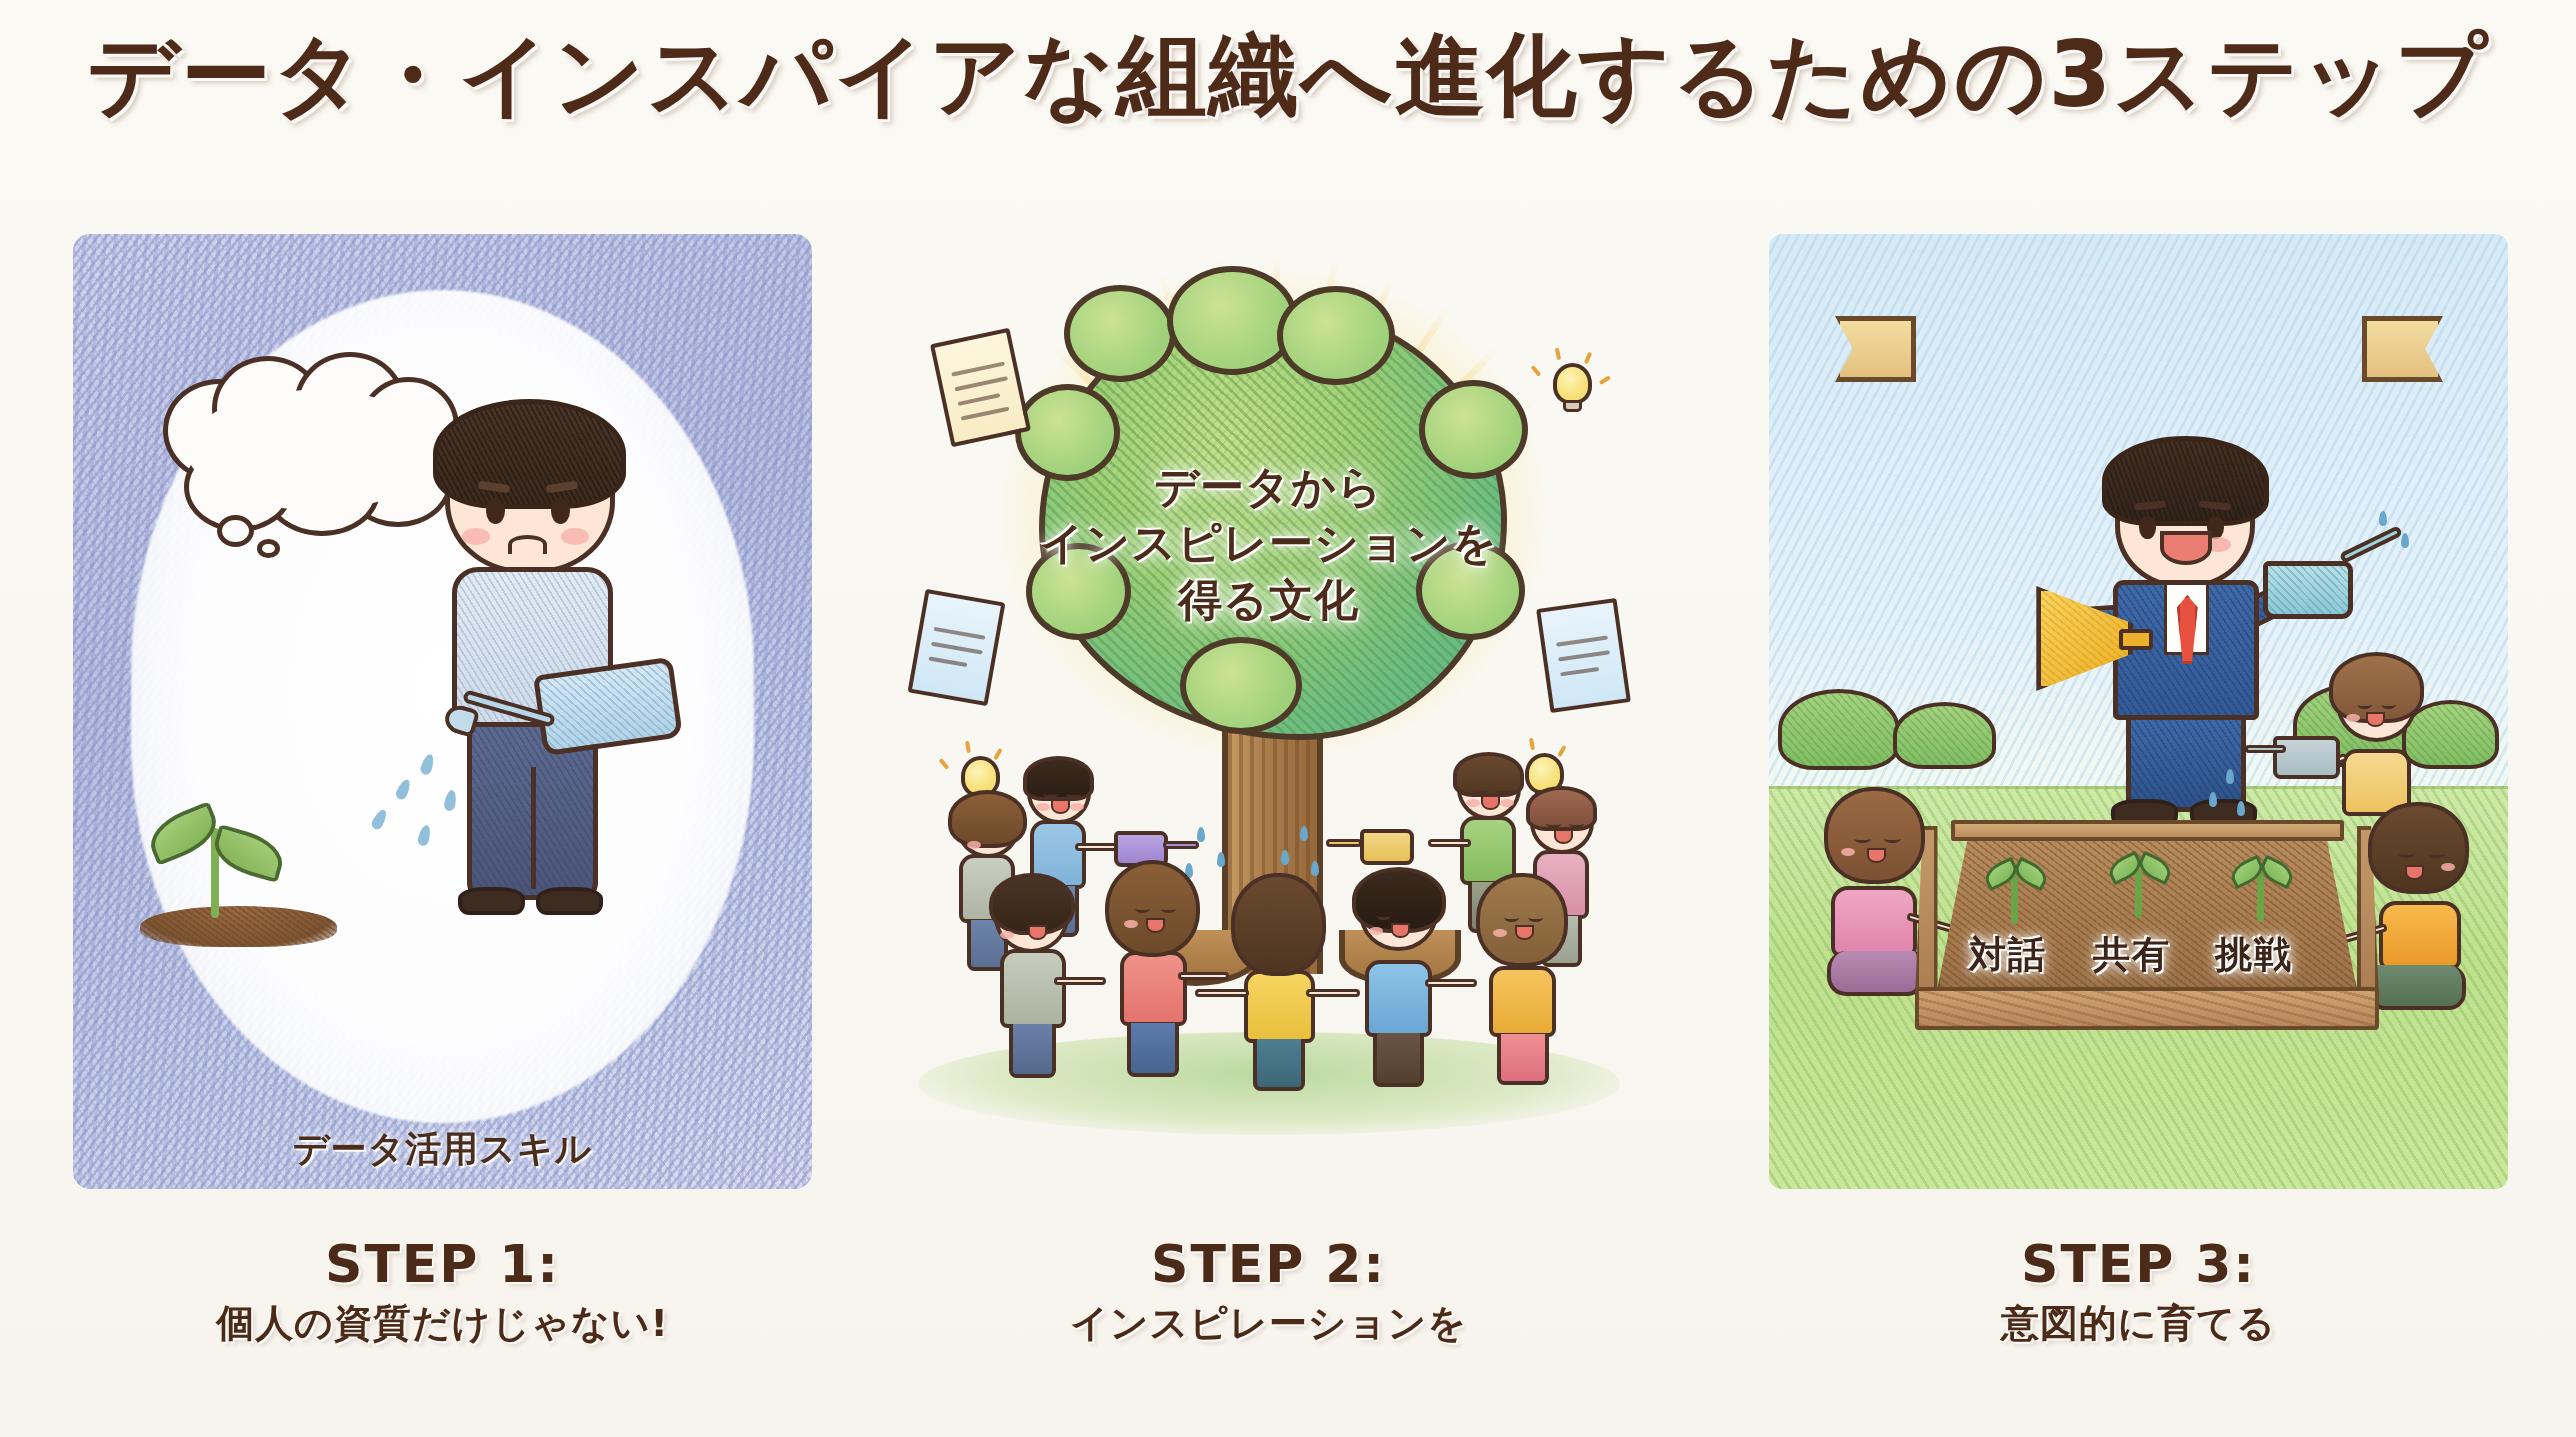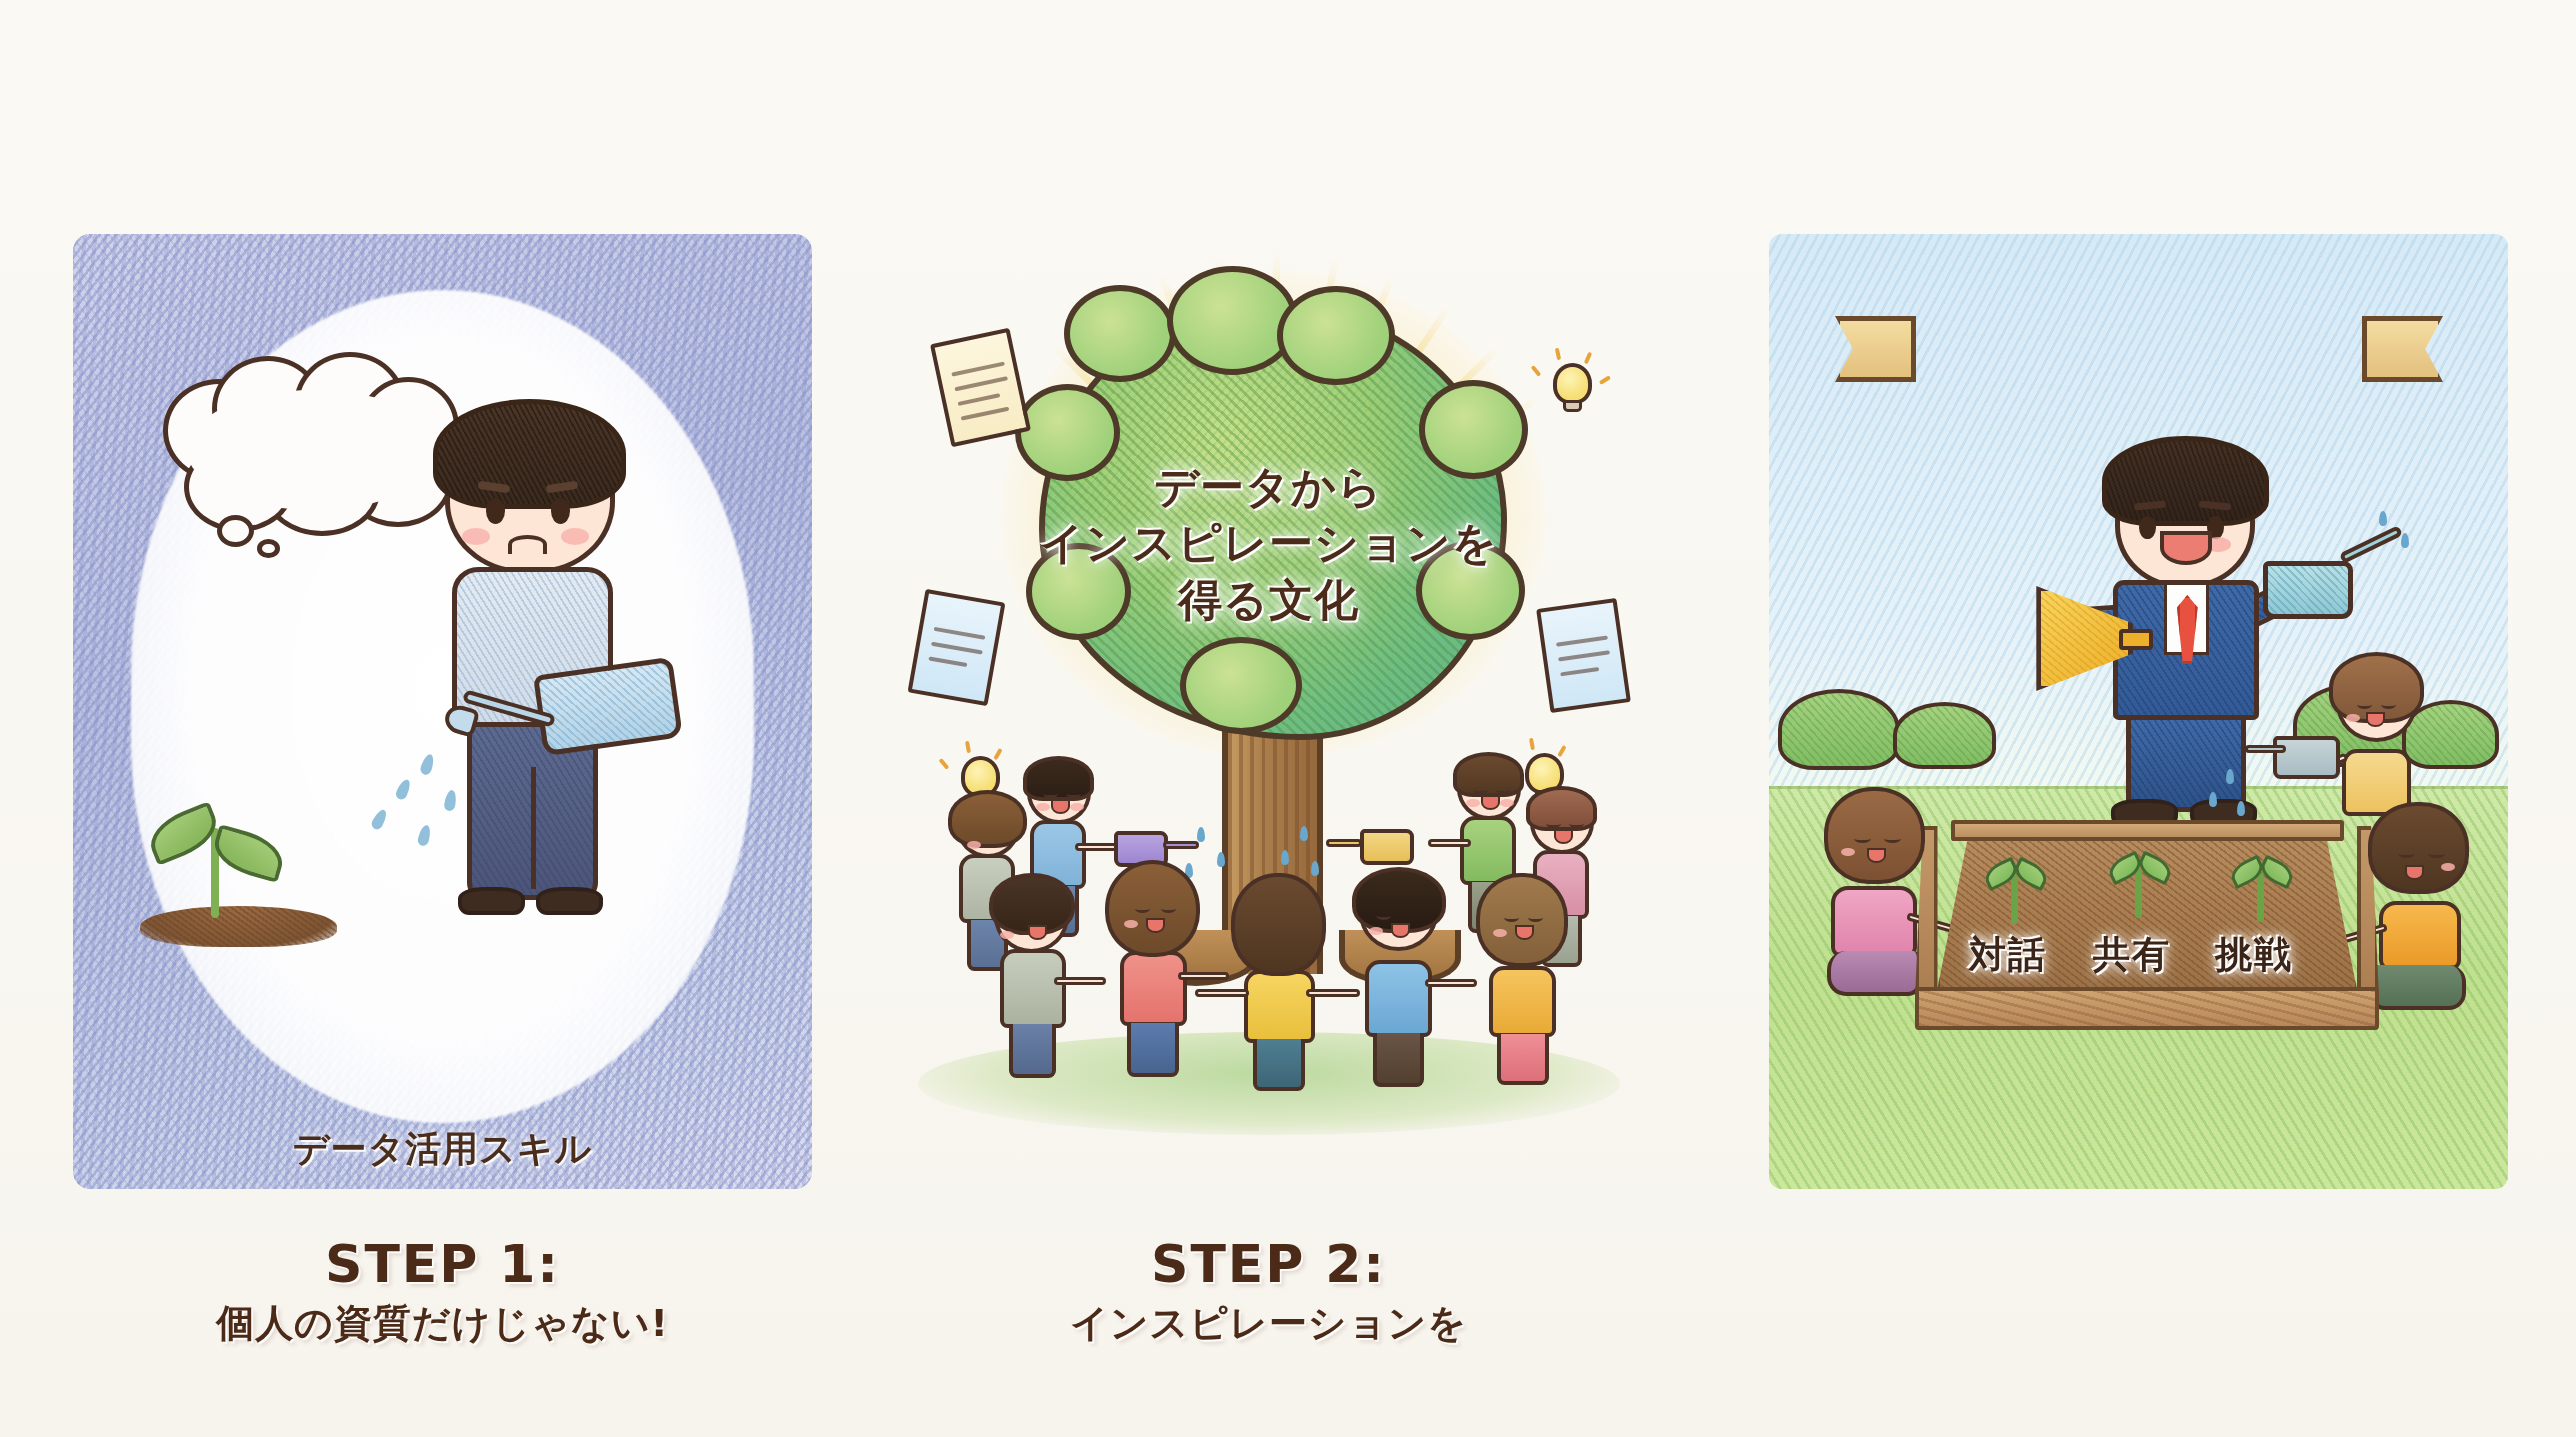--- a/index.html
+++ b/index.html
@@ -474,20 +474,21 @@
   #caption-2 { left: 899px; }
   #caption-3 { left: 1769px; }
   .cap-step { font-size: 52px; letter-spacing: 1.9px; }
   .cap-sub  { font-size: 38px; letter-spacing: 0.9px; margin-top: 5.6px; white-space: nowrap; }
 </style>
 </head>
 <body>
 
 <div id="root">
 
+  <div id="title">データ・インスパイアな組織へ進化するための3ステップ</div>
 
   <div class="panel" id="panel-1">
     <div class="panel-art">
       <div class="crayon-frame"></div>
       <div class="crayon-inner"></div>
 
       <div class="thought-bubble">
         <div class="tb-lobe" style="left:0;top:22.5px;width:112px;height:103px;"></div>
         <div class="tb-lobe" style="left:49px;top:0;width:112px;height:105px;"></div>
         <div class="tb-lobe" style="left:131px;top:-3.7px;width:112px;height:105px;"></div>
@@ -833,15 +834,19 @@
   </div>
 
   <div class="caption" id="caption-1">
     <div class="cap-step">STEP 1:</div>
     <div class="cap-sub">個人の資質だけじゃない!</div>
   </div>
   <div class="caption" id="caption-2">
     <div class="cap-step">STEP 2:</div>
     <div class="cap-sub">インスピレーションを</div>
   </div>
+  <div class="caption" id="caption-3">
+    <div class="cap-step">STEP 3:</div>
+    <div class="cap-sub">意図的に育てる</div>
+  </div>
 
 </div>
 
 
 </body></html>

